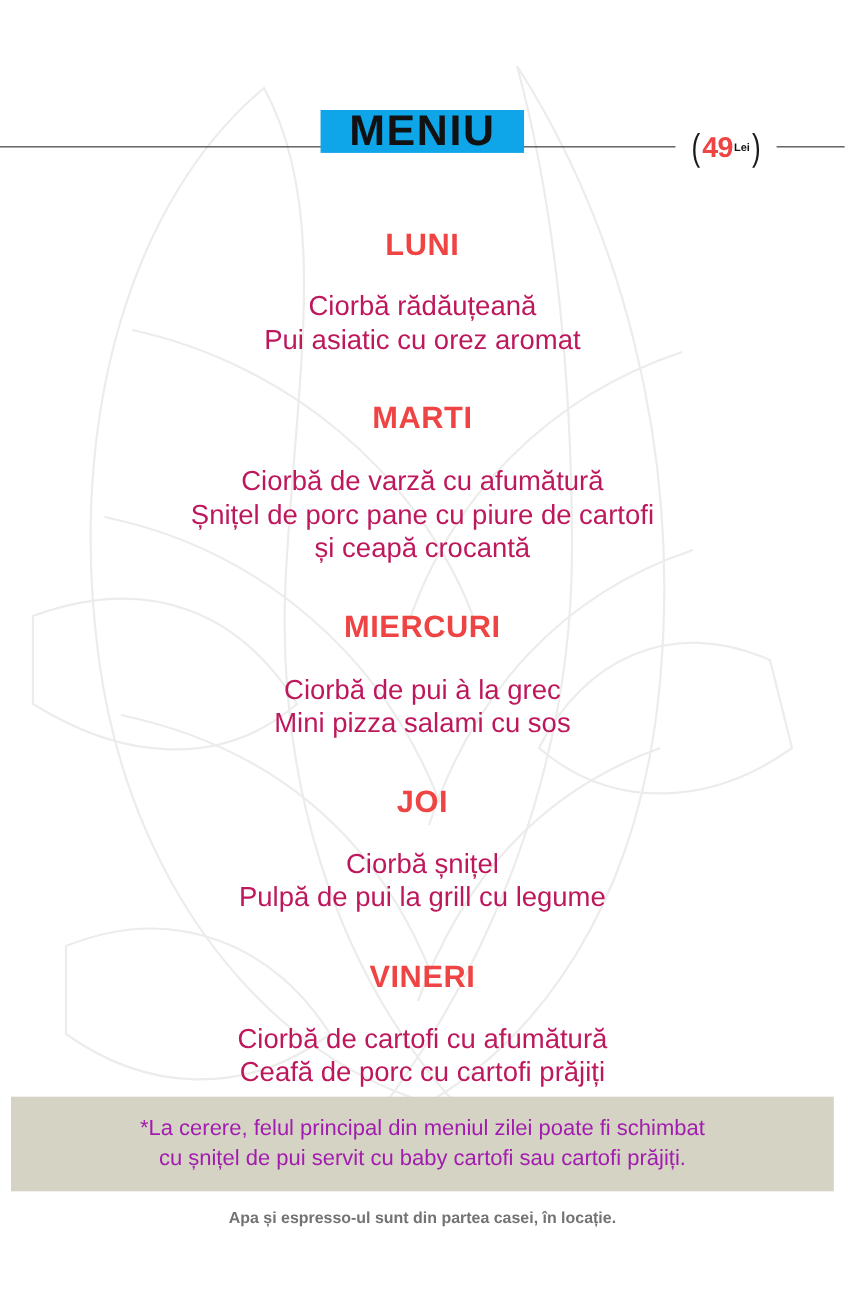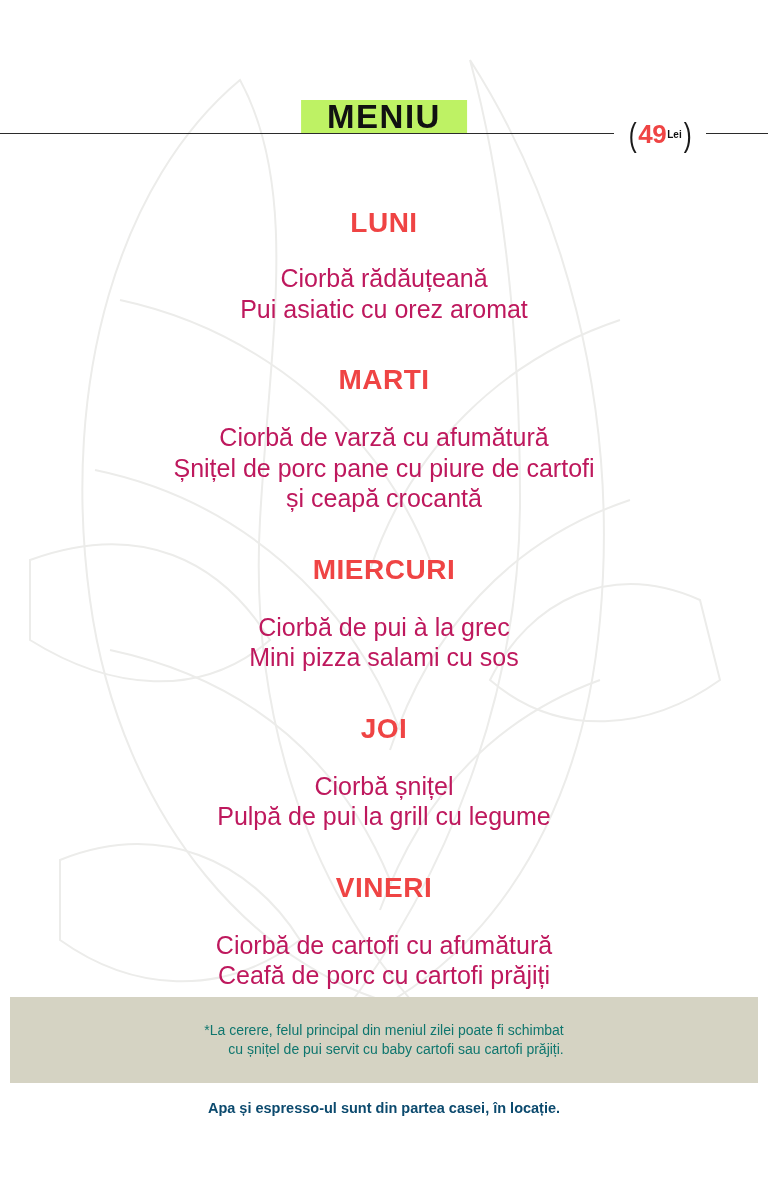--- a/index.html
+++ b/index.html
@@ -46,23 +46,23 @@
     left: 0;
     right: 0;
     height: 1px;
     background: #2b2b2b;
   }
   .menu-title {
     position: absolute;
     top: 100px;
     left: 50%;
     transform: translateX(-50%);
-    background: #bef264;
+    background: #0ea5e9;
     padding: 0 26px;
-    font-size: 33px;
+    font-size: 39px;
     font-weight: bold;
     letter-spacing: 1.5px;
     line-height: 1;
     color: #111111;
   }
   .price-badge {
     position: absolute;
     top: 106px;
     left: 614px;
     width: 92px;
@@ -133,35 +133,34 @@
     right: 10px;
     top: 997px;
     height: 86px;
     background: #d5d3c3;
     display: flex;
     align-items: center;
     justify-content: center;
     text-align: center;
   }
   .note-text {
-    font-size: 14px;
+    font-size: 20px;
     line-height: 1.35;
-    color: #0f766e;
+    color: #a21caf;
     padding: 0 30px;
-    text-align: right;
   }
   .footer-note {
     position: absolute;
     left: 0;
     right: 0;
     top: 1100px;
     text-align: center;
     font-size: 14.5px;
     font-weight: bold;
-    color: #0c4a6e;
+    color: #737373;
   }
 </style>
 </head>
 <body>
 
 <svg class="watermark" viewBox="0 0 768 1185" aria-hidden="true">
   <g fill="none" stroke="#ececea" stroke-width="2">
     <path d="M240 80 C120 180, 60 380, 90 600 C120 820, 260 980, 420 1010 C300 880, 250 700, 260 520 C270 340, 300 190, 240 80 Z"></path>
     <path d="M470 60 C560 200, 620 400, 600 620 C580 840, 470 980, 330 1030 C450 880, 520 690, 520 500 C520 320, 500 170, 470 60 Z"></path>
     <path d="M120 300 C260 330, 380 430, 430 560"></path>

